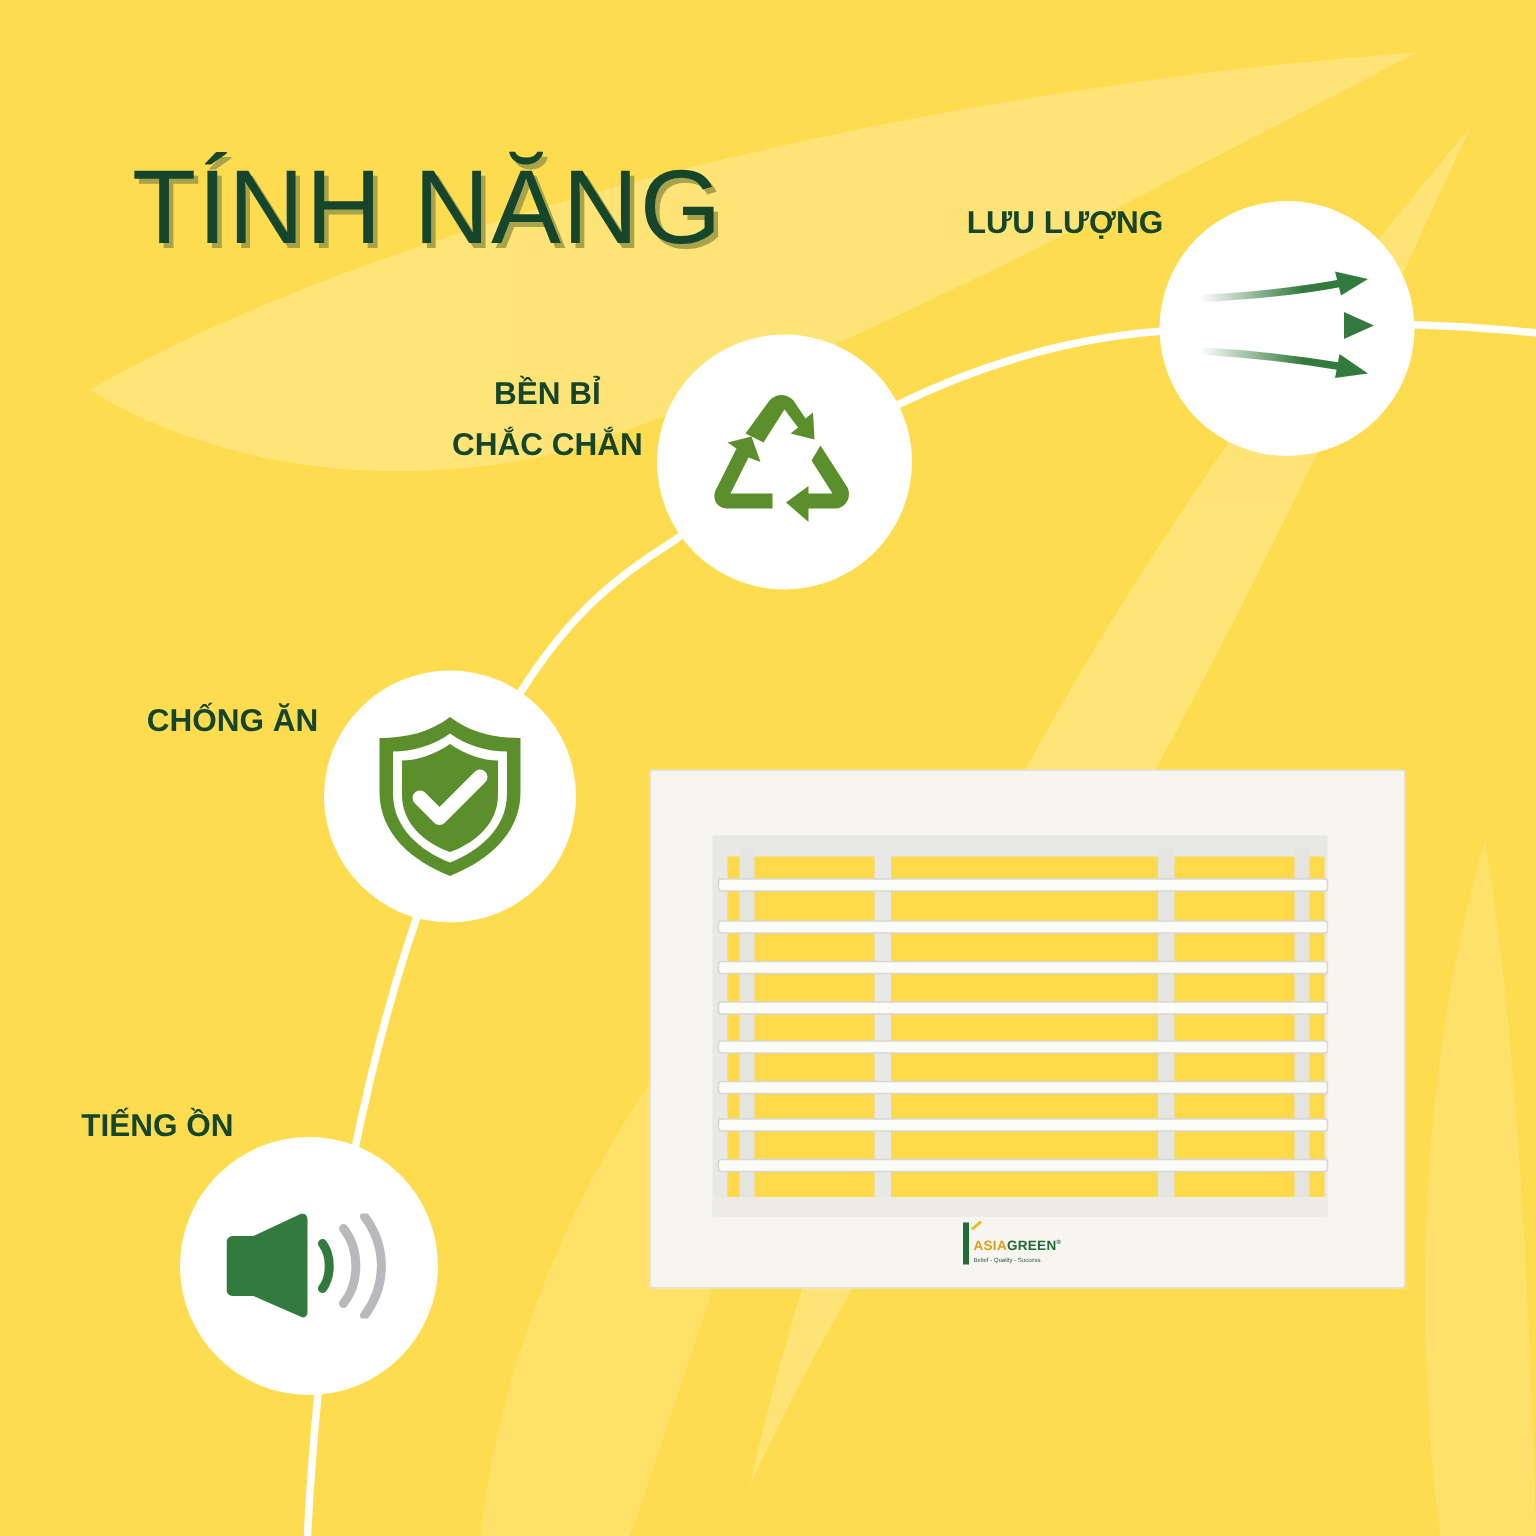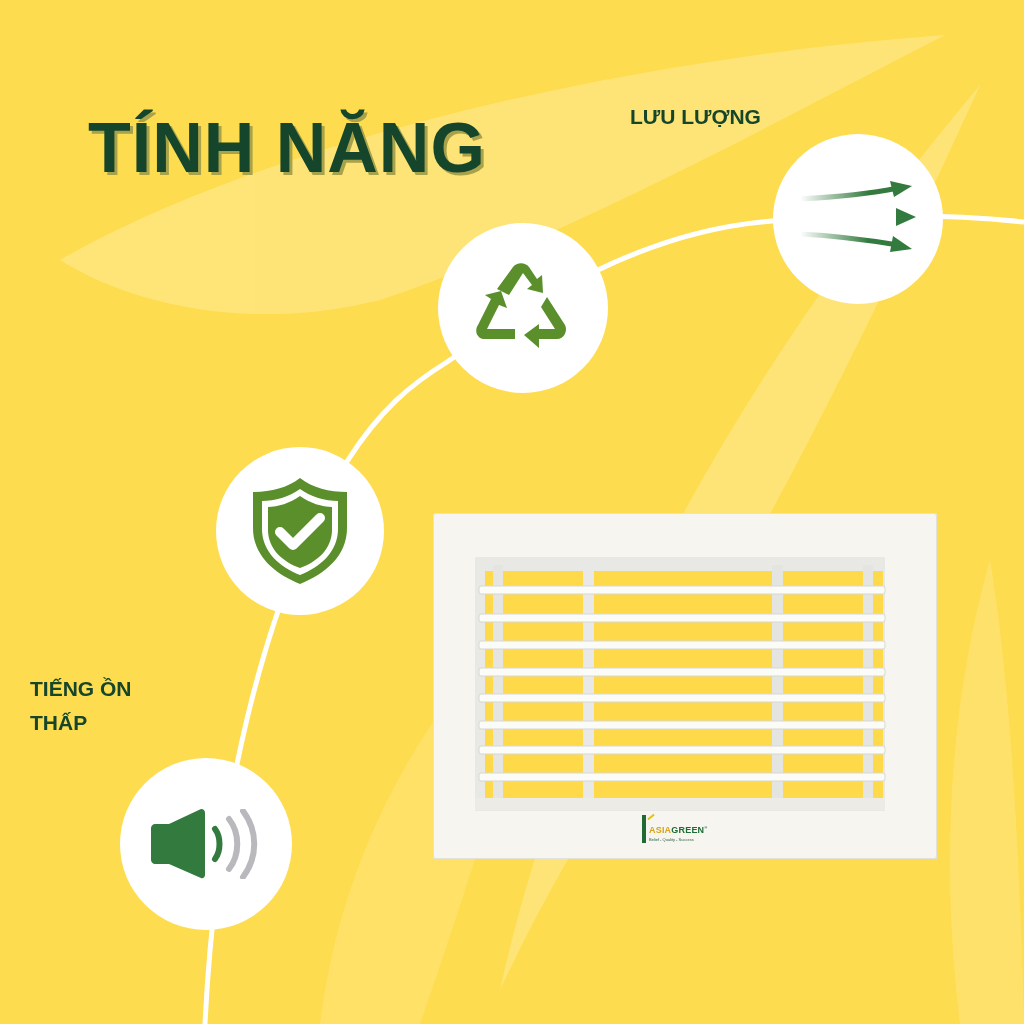--- a/index.html
+++ b/index.html
@@ -3,32 +3,33 @@
 <meta charset="utf-8">
 <style>
   html, body { margin: 0; padding: 0; }
   body {
     width: 1024px; height: 1024px; overflow: hidden; position: relative;
     background: #fedc4f;
     font-family: "Liberation Sans", "DejaVu Sans", sans-serif;
   }
   .bg { position: absolute; left: 0; top: 0; width: 1024px; height: 1024px; }
   .title {
-    position: absolute; left: 88px; top: 108px;
+    position: absolute; left: 88px; top: 98px;
     font-family: "Liberation Sans", sans-serif;
-    font-weight: 700; font-size: 70px; letter-spacing: 1px;
+    font-weight: 400; font-size: 70px; letter-spacing: 1px;
     color: #15452a;
     text-shadow: 3px 3px 0 #a8a24a;
     white-space: nowrap;
   }
   .label {
     position: absolute;
     font-weight: 700; font-size: 21px; line-height: 34px;
-    color: #15452a; 
+    color: #15452a; text-align: center;
     white-space: nowrap;
+    margin-top: 32px;
   }
   .label span { display: block; }
   .circle {
     position: absolute; border-radius: 50%; background: #ffffff;
     display: flex; align-items: center; justify-content: center;
   }
   .product {
     position: absolute; left: 433px; top: 513px; width: 504px; height: 346px;
   }
   .logo {
@@ -78,45 +79,47 @@
     <path d="M2 20 C 40 18, 70 15, 100 9" stroke="url(#fade)" stroke-width="5" fill="none"></path>
     <path d="M92 2 L114 7 L96 18 Z" fill="#337a3e"></path>
     <path d="M2 38 L 104 38" stroke="url(#fade)" stroke-width="6" fill="none"></path>
     <path d="M98 29 L118 38 L98 47 Z" fill="#337a3e"></path>
     <path d="M2 55 C 40 57, 70 61, 100 66" stroke="url(#fade)" stroke-width="5" fill="none"></path>
     <path d="M95 57 L114 70 L92 73 Z" fill="#337a3e"></path>
   </svg>
 </div>
 
 <div class="label" style="left:280px; top:214px; width:170px;">
+  <span>BỀN BỈ</span>
+  <span>CHẮC CHẮN</span>
 </div>
 <div class="circle" style="left:438px; top:223px; width:170px; height:170px;">
   <svg width="96" height="90" viewBox="0 0 96 90">
     <g fill="#5a8f2b">
       <path d="M38 4 C 42 -1, 50 -1, 54 4 L 62 16 L 67 12 L 68 30 L 52 26 L 57 22 L 48 10 L 34 32 L 22 26 Z"></path>
       <path d="M72 34 L 90 62 C 93 68, 89 76, 82 76 L 64 76 L 64 85 L 49 72 L 64 61 L 64 66 L 80 66 L 66 44 Z"></path>
       <path d="M16 36 L 10 32 L 26 28 L 32 45 L 24 42 L 12 66 L 40 66 L 40 76 L 10 76 C 2 76, -1 68, 3 62 Z"></path>
     </g>
   </svg>
 </div>
 
 <div class="label" style="left:70px; top:432px; width:170px;">
+  <span>CHỐNG ĂN</span>
 </div>
 <div class="circle" style="left:216px; top:447px; width:168px; height:168px;">
   <svg width="98" height="110" viewBox="0 0 98 110">
     <path d="M49 2 C 62 12, 78 16, 96 16 L 96 52 C 96 80, 74 98, 49 108 C 24 98, 2 80, 2 52 L 2 16 C 20 16, 36 12, 49 2 Z" fill="#5a8f2b"></path>
     <path d="M49 13 C 60 21, 74 25, 87 25 L 87 53 C 87 76, 69 91, 49 99 C 29 91, 11 76, 11 53 L 11 25 C 24 25, 38 21, 49 13 Z" fill="#ffffff"></path>
     <path d="M49 20 C 59 27, 71 31, 81 31 L 81 54 C 81 73, 66 86, 49 92 C 32 86, 17 73, 17 54 L 17 31 C 27 31, 39 27, 49 20 Z" fill="#5a8f2b"></path>
     <path d="M29 56 L 42 69 L 69 42" stroke="#ffffff" stroke-width="10" stroke-linecap="round" stroke-linejoin="round" fill="none"></path>
   </svg>
 </div>
 
-<div class="label" style="left:30px; top:672px; width:150px;">
+<div class="label" style="left:30px; top:702px; width:150px;">
   <span>TIẾNG ỒN</span>
-  <span>THẤP</span>
 </div>
 <div class="circle" style="left:120px; top:758px; width:172px; height:172px;">
   <svg width="110" height="70" viewBox="0 0 110 70">
     <path d="M4 15 L 18 15 L 50 0 C 53 0, 54 2, 54 4 L 54 66 C 54 68, 52 70, 50 69 L 18 55 L 4 55 C 2 55, 0 53, 0 51 L 0 19 C 0 17, 2 15, 4 15 Z" fill="#337a3e"></path>
     <path d="M64 20 C 70 28, 70 42, 64 50" stroke="#337a3e" stroke-width="6" stroke-linecap="round" fill="none"></path>
     <path d="M78 10 C 89 24, 89 46, 78 60" stroke="#b9b9bd" stroke-width="6" stroke-linecap="round" fill="none"></path>
     <path d="M92 2 C 107 22, 107 48, 92 68" stroke="#b9b9bd" stroke-width="6" stroke-linecap="round" fill="none"></path>
   </svg>
 </div>
 

